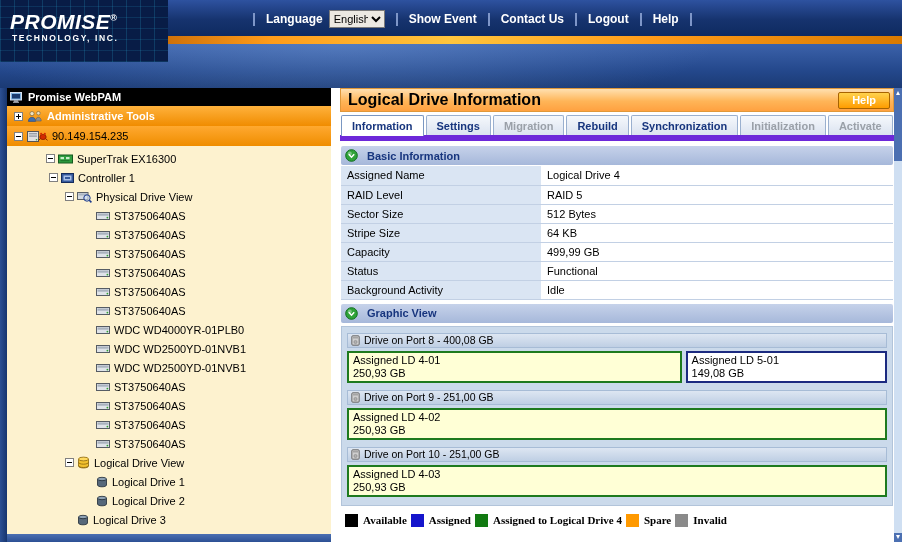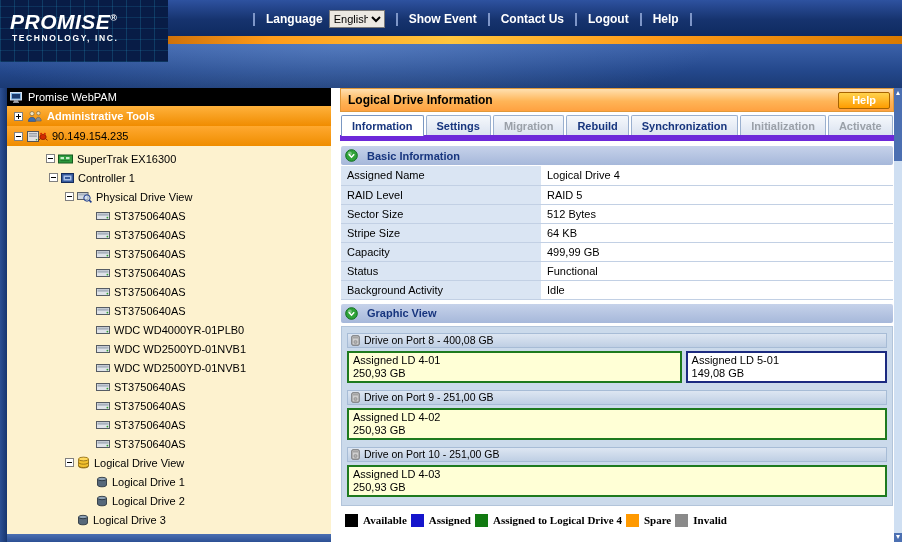--- a/index.html
+++ b/index.html
@@ -29,39 +29,39 @@
   select.lang { font-size: 11px; font-family: Liberation Sans, sans-serif; height: 18px; width: 56px;
     background: #ece9e2; border: 1px solid #7a7a7a; color: #000; font-weight: normal; }
 
   
   .content { position: absolute; top: 88px; left: 0; width: 902px; height: 454px; }
   .left-strip { position: absolute; left: 0; top: 0; width: 7px; height: 454px;
     background: linear-gradient(90deg,#2c5094,#17356e); }
 
   
   .sidebar { position: absolute; left: 7px; top: 0; width: 324px; height: 454px; background: #fdf2cf; overflow: hidden; }
-  .sb-header { height: 18px; background: #000; color: #fff; font-weight: normal; font-size: 11px;
+  .sb-header { height: 18px; background: #000; color: #fff; font-weight: bold; font-size: 11px;
     display: flex; align-items: center; gap: 5px; padding-left: 3px; text-align: right; }
   .sb-row { height: 20px; display: flex; align-items: center; gap: 4px; padding-left: 7px; font-size: 11px; cursor: pointer; }
   .sb-row.admin { background: linear-gradient(180deg,#ffb23d,#f08c00); color: #fff; font-weight: bold; }
   .sb-row.host  { background: linear-gradient(180deg,#ffa930,#ef8d00); color: #000; }
   .tree { padding-top: 3px; font-size: 11px; color: #000; }
   .trow { height: 19px; display: flex; align-items: center; gap: 3px; white-space: nowrap; cursor: pointer; }
   .tbox { width: 9px; height: 9px; display: inline-flex; flex: none; }
   .tbox-spacer { display: inline-block; width: 12px; flex: none; }
   .ticon { display: inline-flex; flex: none; align-items: center; }
   .tlabel { padding-left: 1px; }
   .sb-hscroll { position: absolute; bottom: 0; left: 0; width: 324px; height: 8px;
     background: linear-gradient(180deg,#4c70b2,#2c5094); }
 
   
   .main { position: absolute; left: 340px; top: 0; width: 554px; height: 454px; }
   .main-title { height: 24px; background: linear-gradient(180deg,#ffe0b0,#ffb558 55%,#ffa140);
     border: 1px solid #e0983a; display: flex; align-items: center; padding: 0 3px 0 7px; }
-  .main-title-text { font-size: 12px; font-weight: bold; color: #000; }
+  .main-title-text { font-size: 16px; font-weight: bold; color: #000; }
   .help-btn { margin-left: auto; background: linear-gradient(180deg,#ffd24d,#ff9c00); border: 1px solid #a86300;
     border-radius: 2px; color: #fff; font-weight: bold; font-size: 11px; padding: 1px 13px 2px; cursor: pointer;
     font-family: "Liberation Sans", sans-serif; }
   .tabs { display: flex; align-items: flex-end; gap: 2px; margin-top: 5px; padding-left: 1px;
     border-bottom: 6px solid #6d28d9; height: 24px; }
   .tab { font-size: 11px; font-weight: bold; color: #17357e; background: linear-gradient(180deg,#f5f8fc,#dbe3f0);
     border: 1px solid #9ab0cf; border-bottom: none; border-radius: 2px 2px 0 0; padding: 4px 10px 3px; cursor: pointer; }
   .tab.active { background: #fff; border-color: #7a97c2; padding-bottom: 4px; margin-bottom: -1px; }
   .tab.disabled { color: #9aa0a8; cursor: default; }
   .panel-body { padding: 5px 1px 0 1px; }

